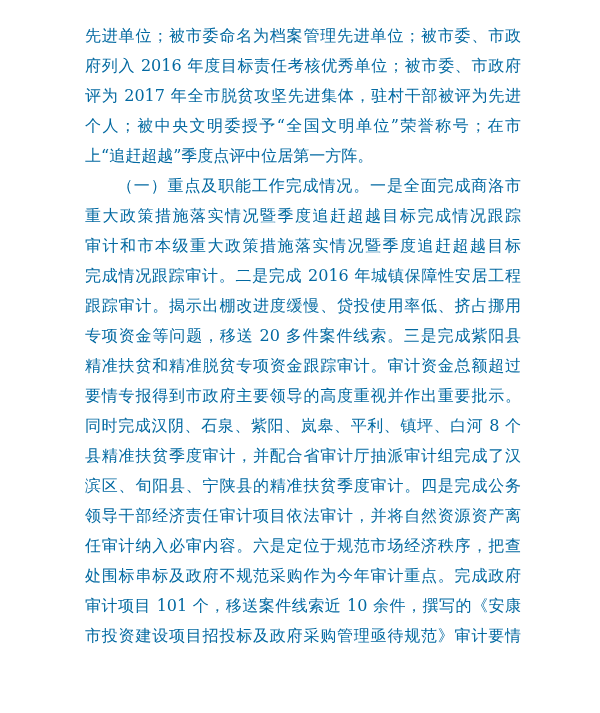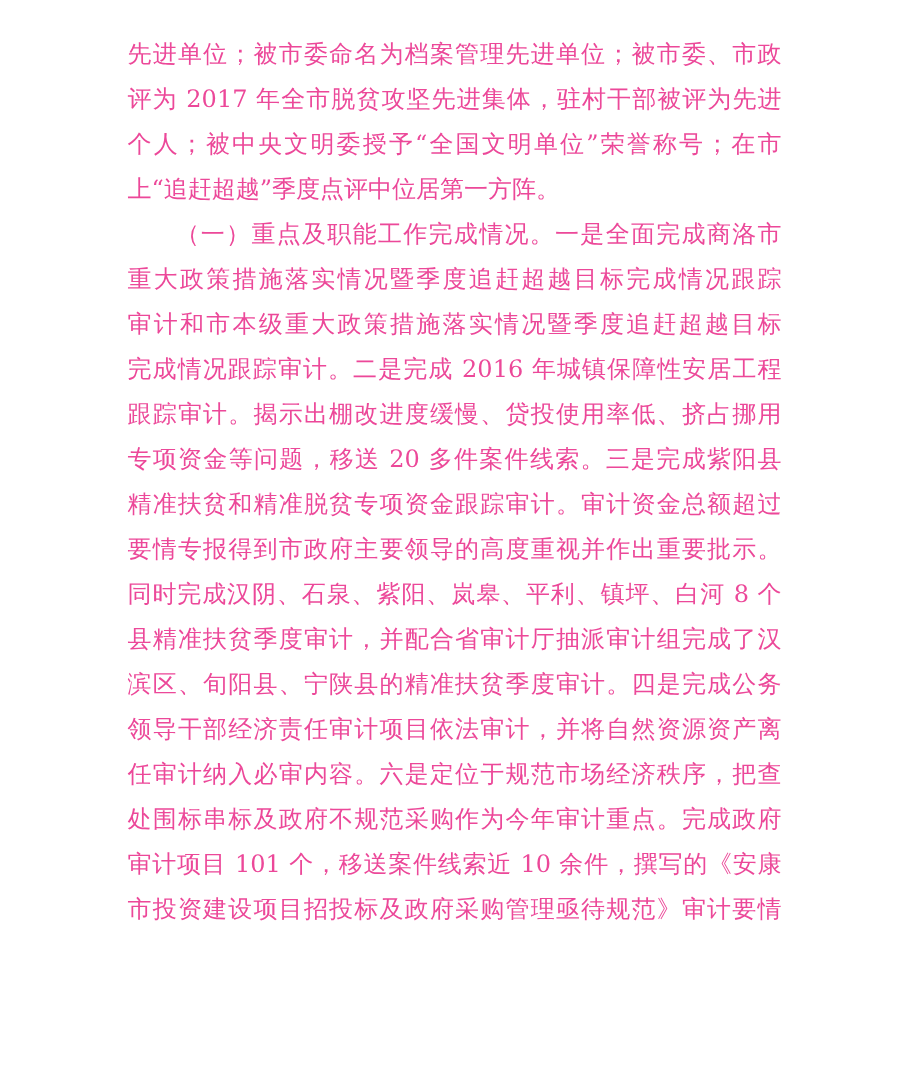--- a/index.html
+++ b/index.html
@@ -23,21 +23,21 @@
     position: absolute;
     left: 85px;
     top: 21px;
     width: 436px;
   }
   .ln {
     font-family: "DejaVu Serif", "Liberation Serif", serif;
     font-size: 16px;
     height: 30px;
     line-height: 30px;
-    color: #ec4899;
+    color: #0369a1;
     overflow: hidden;
     text-justify: inter-character;
   }
   .just {
     text-align: justify;
     text-align-last: justify;
   }
   .indent {
     text-indent: 2em;
   }
@@ -45,20 +45,21 @@
     text-align: right;
     text-align-last: left;
   }
 </style>
 </head>
 <body>
 
 <div class="page">
   <div class="text-block">
     <div class="ln just">先进单位；被市委命名为档案管理先进单位；被市委、市政</div>
+    <div class="ln just">府列入 2016 年度目标责任考核优秀单位；被市委、市政府</div>
     <div class="ln just">评为 2017 年全市脱贫攻坚先进集体，驻村干部被评为先进</div>
     <div class="ln just">个人；被中央文明委授予“全国文明单位”荣誉称号；在市</div>
     <div class="ln end">上“追赶超越”季度点评中位居第一方阵。</div>
     <div class="ln just indent">（一）重点及职能工作完成情况。一是全面完成商洛市</div>
     <div class="ln just">重大政策措施落实情况暨季度追赶超越目标完成情况跟踪</div>
     <div class="ln just">审计和市本级重大政策措施落实情况暨季度追赶超越目标</div>
     <div class="ln just">完成情况跟踪审计。二是完成 2016 年城镇保障性安居工程</div>
     <div class="ln just">跟踪审计。揭示出棚改进度缓慢、贷投使用率低、挤占挪用</div>
     <div class="ln just">专项资金等问题，移送 20 多件案件线索。三是完成紫阳县</div>
     <div class="ln just">精准扶贫和精准脱贫专项资金跟踪审计。审计资金总额超过</div>

